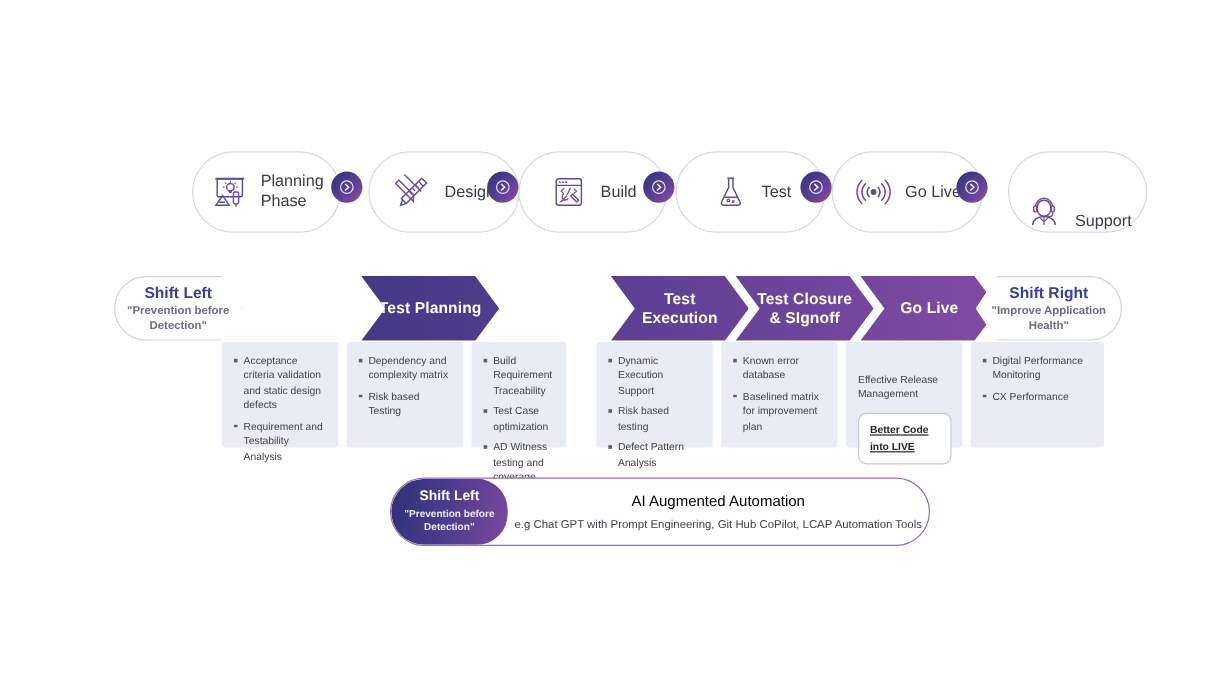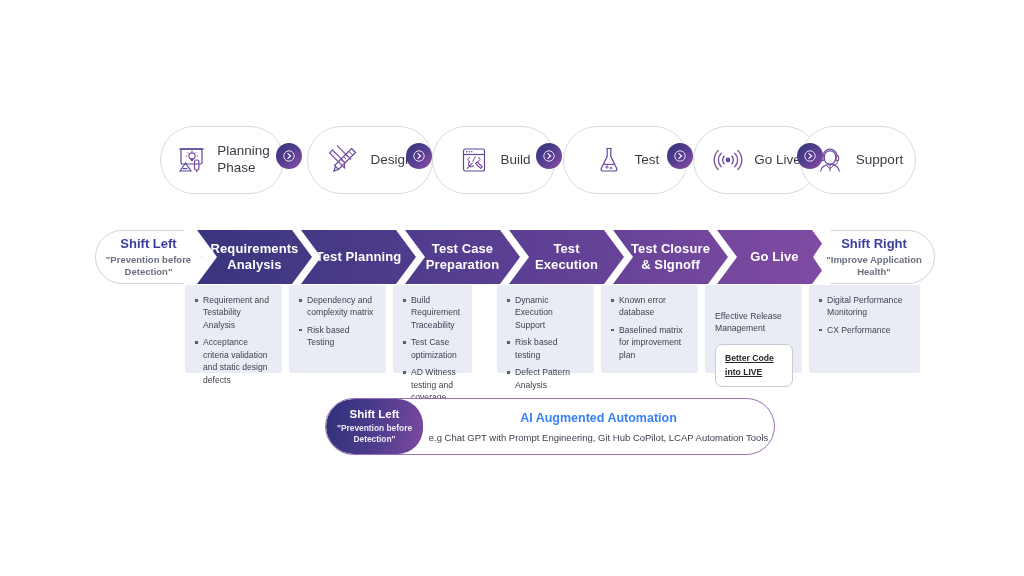--- a/index.html
+++ b/index.html
@@ -83,21 +83,21 @@
     background:linear-gradient(100deg,#2e3277 0%,#4a3a8c 45%,#7a4a9e 100%);
     border-radius:28px 26px 26px 28px;
     display:flex;flex-direction:column;align-items:center;justify-content:center;
   }
   .banner-left .bl-t{font-size:11.5px;font-weight:700;color:#ffffff;line-height:1.2;}
   .banner-left .bl-s{font-size:8.4px;font-weight:700;color:#eceaf4;line-height:1.3;text-align:center;margin-top:2px;white-space:pre-line;}
   .banner-right{
     position:absolute;left:97px;top:0;right:0;height:100%;
     display:flex;flex-direction:column;align-items:center;justify-content:center;gap:7px;
   }
-  .banner-right .br-t{font-size:12.5px;font-weight:700;color:#3b82f6;}
+  .banner-right .br-t{font-size:12.5px;font-weight:400;color:#000000;}
   .banner-right .br-s{font-size:9.5px;color:#3f4250;}
 </style>
 </head>
 <body>
 
 <div class="canvas">
 
   <div class="lifecycle">
 
     <div class="stage" id="stage0" style="left: 0px; width: 124px;">
@@ -164,21 +164,21 @@
         <svg viewBox="0 0 34 34" fill="none" stroke="#5b4a9e" stroke-width="1.3" stroke-linecap="round">
           <circle cx="17" cy="17" r="2.4" fill="#5b4a9e" stroke="none"></circle>
           <path d="M13.2 13.2a5.4 5.4 0 000 7.6M20.8 13.2a5.4 5.4 0 010 7.6"></path>
           <path d="M10.2 10.2a9.6 9.6 0 000 13.6M23.8 10.2a9.6 9.6 0 010 13.6" stroke="#7a4a9e"></path>
           <path d="M7.2 7.4a13.6 13.6 0 000 19.2M26.8 7.4a13.6 13.6 0 010 19.2" stroke="#7a4a9e"></path>
         </svg>
       </span>
       <span class="slabel">Go Live</span>
     </div>
 
-    <div class="stage" id="stage5" style="left: 640px; width: 116px;">
+    <div class="stage" id="stage5" style="left: 680px; width: 116px; align-items: flex-end;">
       <span class="ico">
         <svg viewBox="0 0 34 34" fill="none" stroke="#5b4a9e" stroke-width="1.2">
           <path d="M11.4 13.4a5.6 5.6 0 1111.2 0v2.2a5.6 5.6 0 01-11.2 0z"></path>
           <path d="M10 13.2a7 7 0 0114 0" stroke="#7a4a9e"></path>
           <rect x="8.4" y="12.6" width="2.6" height="5" rx="1.3" stroke="#7a4a9e"></rect>
           <rect x="23" y="12.6" width="2.6" height="5" rx="1.3" stroke="#7a4a9e"></rect>
           <path d="M24.3 17.6v1.8a2 2 0 01-2 2h-2.6" stroke="#7a4a9e" stroke-width="1"></path>
           <path d="M7.6 28.5c0-4.2 4.2-7 9.4-7s9.4 2.8 9.4 7"></path>
           <path d="M17 21.8v6.7M13.6 22.6l3.4 3.2 3.4-3.2" stroke="#7a4a9e" stroke-width="1"></path>
         </svg>
@@ -219,30 +219,22 @@
   </div>
 
   <div class="band">
 
     <div class="chev cap cap-left" id="capleft" style="left:0;width:107px;">
       <span class="cap-t">Shift Left</span>
       <span class="cap-s">"Prevention before
 Detection"</span>
     </div>
 
-    <div class="chev" id="chev0" style="left: 102px; width: 115px; background: linear-gradient(90deg, rgb(57, 53, 126) 0%, rgb(69, 57, 133) 100%); clip-path: polygon(0px 0px, calc(100% - 20px) 0px, 100% 50%, calc(100% - 20px) 100%, 0px 100%, 20px 50%);">
-      <span class="chev-mid">Requirements
-Analysis</span>
-    </div>
     <div class="chev" id="chev1" style="left: 206px; width: 115px; background: linear-gradient(90deg, rgb(68, 56, 133) 0%, rgb(80, 60, 140) 100%); clip-path: polygon(0px 0px, calc(100% - 20px) 0px, 100% 50%, calc(100% - 20px) 100%, 0px 100%, 20px 50%);">
       <span class="chev-mid">Test Planning</span>
-    </div>
-    <div class="chev" id="chev2" style="left: 310px; width: 115px; background: linear-gradient(90deg, rgb(79, 60, 140) 0%, rgb(92, 63, 147) 100%); clip-path: polygon(0px 0px, calc(100% - 20px) 0px, 100% 50%, calc(100% - 20px) 100%, 0px 100%, 20px 50%);">
-      <span class="chev-mid">Test Case
-Preparation</span>
     </div>
     <div class="chev" id="chev3" style="left: 414px; width: 115px; background: linear-gradient(90deg, rgb(90, 63, 147) 0%, rgb(104, 67, 152) 100%); clip-path: polygon(0px 0px, calc(100% - 20px) 0px, 100% 50%, calc(100% - 20px) 100%, 0px 100%, 20px 50%);">
       <span class="chev-mid">Test
 Execution</span>
     </div>
     <div class="chev" id="chev4" style="left: 518px; width: 115px; background: linear-gradient(90deg, rgb(103, 67, 152) 0%, rgb(117, 71, 158) 100%); clip-path: polygon(0px 0px, calc(100% - 20px) 0px, 100% 50%, calc(100% - 20px) 100%, 0px 100%, 20px 50%);">
       <span class="chev-mid">Test Closure
 &amp; SIgnoff</span>
     </div>
     <div class="chev" id="chev5" style="left: 622px; width: 115px; background: linear-gradient(90deg, rgb(116, 71, 157) 0%, rgb(129, 75, 163) 100%); clip-path: polygon(0px 0px, calc(100% - 20px) 0px, 100% 50%, calc(100% - 20px) 100%, 0px 100%, 20px 50%);">
@@ -252,22 +244,22 @@
     <div class="chev cap cap-right" id="capright" style="left:718px;width:122px;">
       <span class="cap-t">Shift Right</span>
       <span class="cap-s">"Improve Application
 Health"</span>
     </div>
   </div>
 
   <div class="panels" id="panels">
       <div class="panel" style="left: 0px; width: 97px;">
         <ul>
+          <li>Acceptance criteria validation and static design defects</li>
           <li>Requirement and Testability Analysis</li>
-          <li>Acceptance criteria validation and static design defects</li>
         </ul>
       </div>
       <div class="panel" style="left: 104px; width: 97px;">
         <ul>
           <li>Dependency and complexity matrix</li>
           <li>Risk based Testing</li>
         </ul>
       </div>
       <div class="panel" style="left: 208px; width: 79px;">
         <ul>

